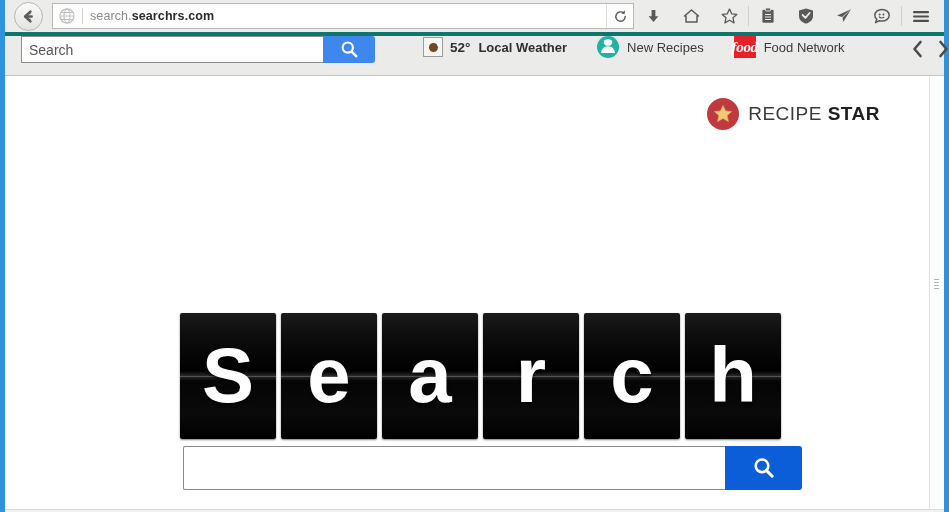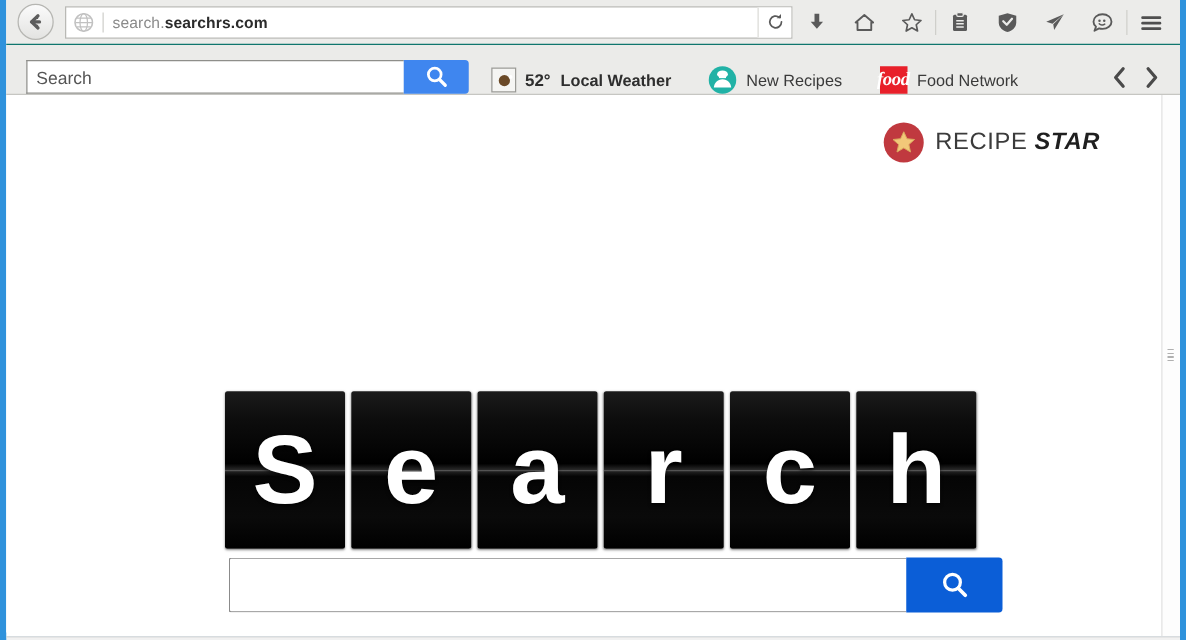--- a/index.html
+++ b/index.html
@@ -20,21 +20,21 @@
   }
 
   
   #nav-toolbar {
     position: relative;
     height: 36px;
     background: #ececea;
     display: flex;
     align-items: center;
     padding: 0 4px;
-    border-bottom: 1px solid #0f766e;
+    border-bottom: 4px solid #0f766e;
   }
   #back-button {
     width: 29px; height: 29px; border-radius: 50%;
     background: linear-gradient(#fbfbfb, #e3e3e1);
     border: 1px solid #b6b6b2;
     display: flex; align-items: center; justify-content: center;
     flex: 0 0 auto;
     margin-left: 5px;
   }
   #back-button svg { display:block; }
@@ -68,22 +68,23 @@
     display:flex; align-items:center; justify-content:center;
   }
   #nav-icons .divider { width:1px; height:20px; background:#cfcfcb; }
 
   
   #ext-toolbar {
     height: 40px;
     background: #ebebe9;
     border-bottom: 1px solid #c6c6c2;
     display: flex;
-    align-items: flex-end;
+    align-items: flex-start;
     padding: 0 6px;
+    gap: 30px;
   }
   #ext-search-wrap {
     display:flex; align-items:stretch;
     height: 27px;
     margin-left: 10px;
     flex: 0 0 auto;
     width: 354px;
   }
   #ext-search-input {
     flex: 1 1 auto;
@@ -145,21 +146,21 @@
     display:flex; align-items:center;
   }
   #logo-badge{
     width:32px;height:32px;border-radius:50%;background:#c0393f;
     display:flex;align-items:center;justify-content:center;
   }
   #logo-text{
     margin-left:9px;font-size:19px;color:#3b3b3b;letter-spacing:.5px;
     font-family:"Liberation Sans", sans-serif;
   }
-  #logo-text b{color:#1f1f1f;font-weight:700;font-style:italic;}
+  #logo-text b{color:#1f1f1f;font-weight:700;}
 
   #tiles{
     position:absolute; left:175px; top:237px;
     display:flex;
   }
   .tile{
     width:96px;height:126px;margin-right:5px;
     background:
       linear-gradient(to bottom,
         #1b1b1b 0%, #0d0d0d 18%, #000 46%,

